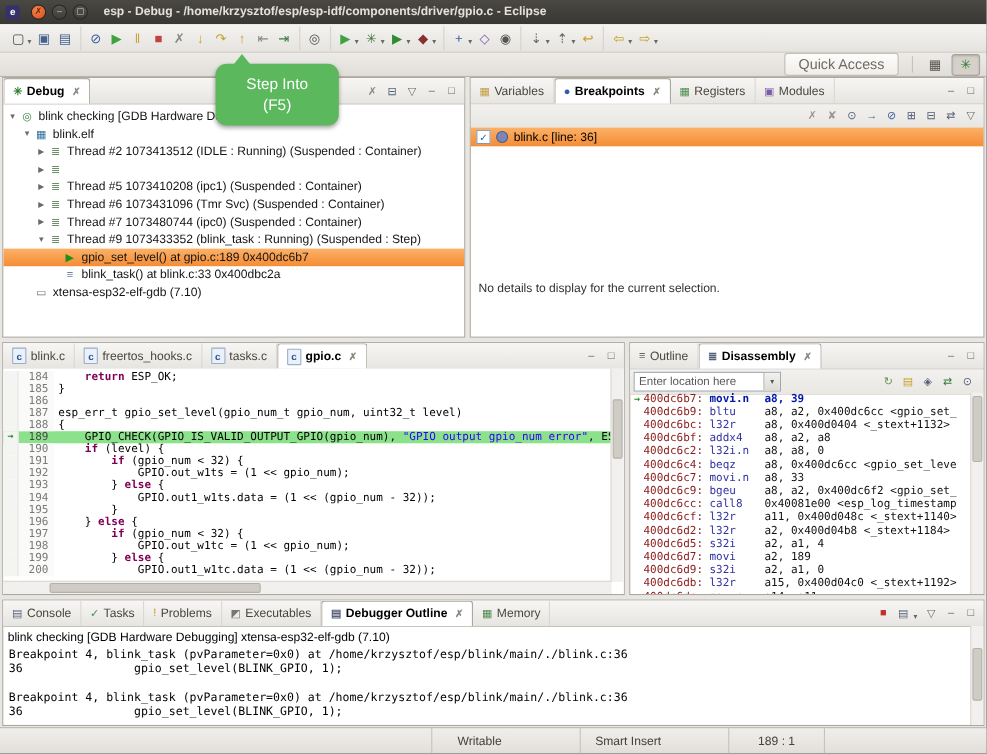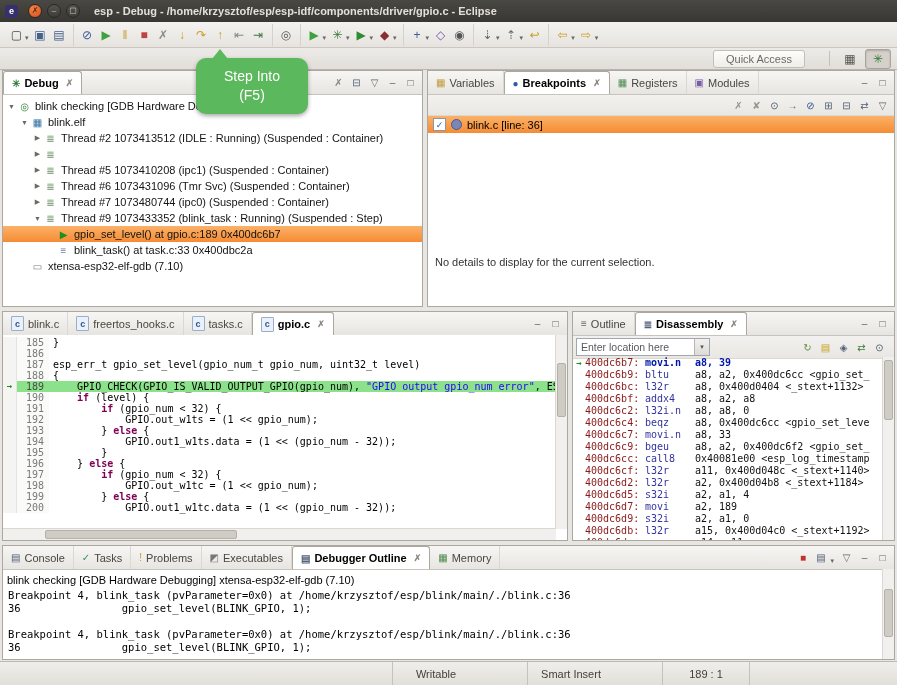--- a/index.html
+++ b/index.html
@@ -13,21 +13,21 @@
   .win-btn.minz,.win-btn.maxz{background:linear-gradient(#57544E,#3F3D38);color:#CFCBC2;}
   .tb-title{margin-left:14px;font-weight:bold;color:#E4E0D8;white-space:nowrap;overflow:hidden;}
 
   
   .toolbar{position:absolute;top:22px;left:0;right:0;height:26px;background:linear-gradient(#F4F3F1,#E6E3DF);border-bottom:1px solid #CCC8C1;display:flex;align-items:center;padding:0 3px;box-sizing:border-box;}
   .tgroup{display:flex;align-items:center;height:22px;padding:0 4px;border-right:1px solid #D6D2CB;}
   .tgroup:last-child{border-right:none;}
   .ic{min-width:17px;height:18px;display:inline-flex;align-items:center;justify-content:center;font-size:12px;margin:0 1px;border-radius:2px;cursor:default;}
   .dd{font-size:7px;color:#6B675F;margin:6px 2px 0 -1px;}
   .toolbar2{position:absolute;top:48px;left:0;right:0;height:22px;background:linear-gradient(#EDEBE8,#E1DED9);border-bottom:1px solid #B9B5AE;display:flex;align-items:center;justify-content:flex-end;padding-right:6px;box-sizing:border-box;}
-  .quick-access{border:1px solid #C3BFB7;border-radius:3px;background:linear-gradient(#FDFDFC,#EFEDE9);color:#6E6A62;padding:2px 12px;font-size:11px;font-family:"Liberation Sans",sans-serif;margin-right:24px;}
+  .quick-access{border:1px solid #C3BFB7;border-radius:3px;background:linear-gradient(#FDFDFC,#EFEDE9);color:#6E6A62;padding:2px 12px;font-size:13px;font-family:"Liberation Sans",sans-serif;margin-right:12px;}
   .tsep{width:1px;height:15px;background:#C5C1BA;margin-right:8px;}
   .persp-bar{display:flex;align-items:center;gap:3px;}
   .persp{width:24px;height:18px;display:flex;align-items:center;justify-content:center;border-radius:3px;font-size:12px;}
   .persp.active{background:#D5D1CA;border:1px solid #A8A49B;box-shadow:inset 0 1px 2px rgba(0,0,0,.2);}
 
   
   .tooltip{position:absolute;left:196px;top:58px;width:112px;height:56px;background:#5CB85C;border-radius:10px;color:#fff;display:flex;flex-direction:column;align-items:center;justify-content:center;font-size:14px;line-height:19px;z-index:60;box-shadow:0 2px 4px rgba(0,0,0,.35);}
   .tooltip::before{content:"";position:absolute;top:-9px;left:16px;width:0;height:0;border-left:8px solid transparent;border-right:8px solid transparent;border-bottom:10px solid #5CB85C;}
 
   
@@ -250,21 +250,21 @@
           <span class="tlbl">Thread #9 1073433352 (blink_task : Running) (Suspended : Step)</span>
         </div>
         <div class="trow sel" style="padding-left: 42px;">
           <span class="exp"></span>
           <span class="ticn" style="color: rgb(30, 142, 30);">▶</span>
           <span class="tlbl">gpio_set_level() at gpio.c:189 0x400dc6b7</span>
         </div>
         <div class="trow" style="padding-left: 42px;">
           <span class="exp"></span>
           <span class="ticn" style="color: rgb(108, 127, 168);">≡</span>
-          <span class="tlbl">blink_task() at task.c:33 0x400dbc2a</span>
+          <span class="tlbl">blink_task() at blink.c:33 0x400dbc2a</span>
         </div>
         <div class="trow" style="padding-left: 16px;">
           <span class="exp"></span>
           <span class="ticn" style="color: rgb(119, 119, 119);">▭</span>
           <span class="tlbl">xtensa-esp32-elf-gdb (7.10)</span>
         </div>
       </div>
   </div>
 
   <div class="panel bp-panel">
@@ -337,20 +337,21 @@
             <span class="tclose">✗</span>
           </div>
         </div>
       <div class="ptools">
           <span class="pt" style="color: rgb(102, 102, 102);">–</span>
           <span class="pt" style="color: rgb(102, 102, 102);">□</span>
         </div>
     </div>
     <div class="ed-body">
       <div class="ed-code">
+          <div class="cl"><span class="ann"></span><span class="ln">184</span><span class="ct"><span>    </span><span class="kw">return</span><span> ESP_OK;</span></span></div>
           <div class="cl"><span class="ann"></span><span class="ln">185</span><span class="ct"><span>}</span></span></div>
           <div class="cl"><span class="ann"></span><span class="ln">186</span><span class="ct"></span></div>
           <div class="cl"><span class="ann"></span><span class="ln">187</span><span class="ct"><span>esp_err_t gpio_set_level(gpio_num_t gpio_num, uint32_t level)</span></span></div>
           <div class="cl"><span class="ann"></span><span class="ln">188</span><span class="ct"><span>{</span></span></div>
           <div class="cl cur"><span class="ann">→</span><span class="ln">189</span><span class="ct"><span>    GPIO_CHECK(GPIO_IS_VALID_OUTPUT_GPIO(gpio_num), </span><span class="str">"GPIO output gpio_num error"</span><span>, ESP</span></span></div>
           <div class="cl"><span class="ann"></span><span class="ln">190</span><span class="ct"><span>    </span><span class="kw">if</span><span> (level) {</span></span></div>
           <div class="cl"><span class="ann"></span><span class="ln">191</span><span class="ct"><span>        </span><span class="kw">if</span><span> (gpio_num &lt; 32) {</span></span></div>
           <div class="cl"><span class="ann"></span><span class="ln">192</span><span class="ct"><span>            GPIO.out_w1ts = (1 &lt;&lt; gpio_num);</span></span></div>
           <div class="cl"><span class="ann"></span><span class="ln">193</span><span class="ct"><span>        } </span><span class="kw">else</span><span> {</span></span></div>
           <div class="cl"><span class="ann"></span><span class="ln">194</span><span class="ct"><span>            GPIO.out1_w1ts.data = (1 &lt;&lt; (gpio_num - 32));</span></span></div>

